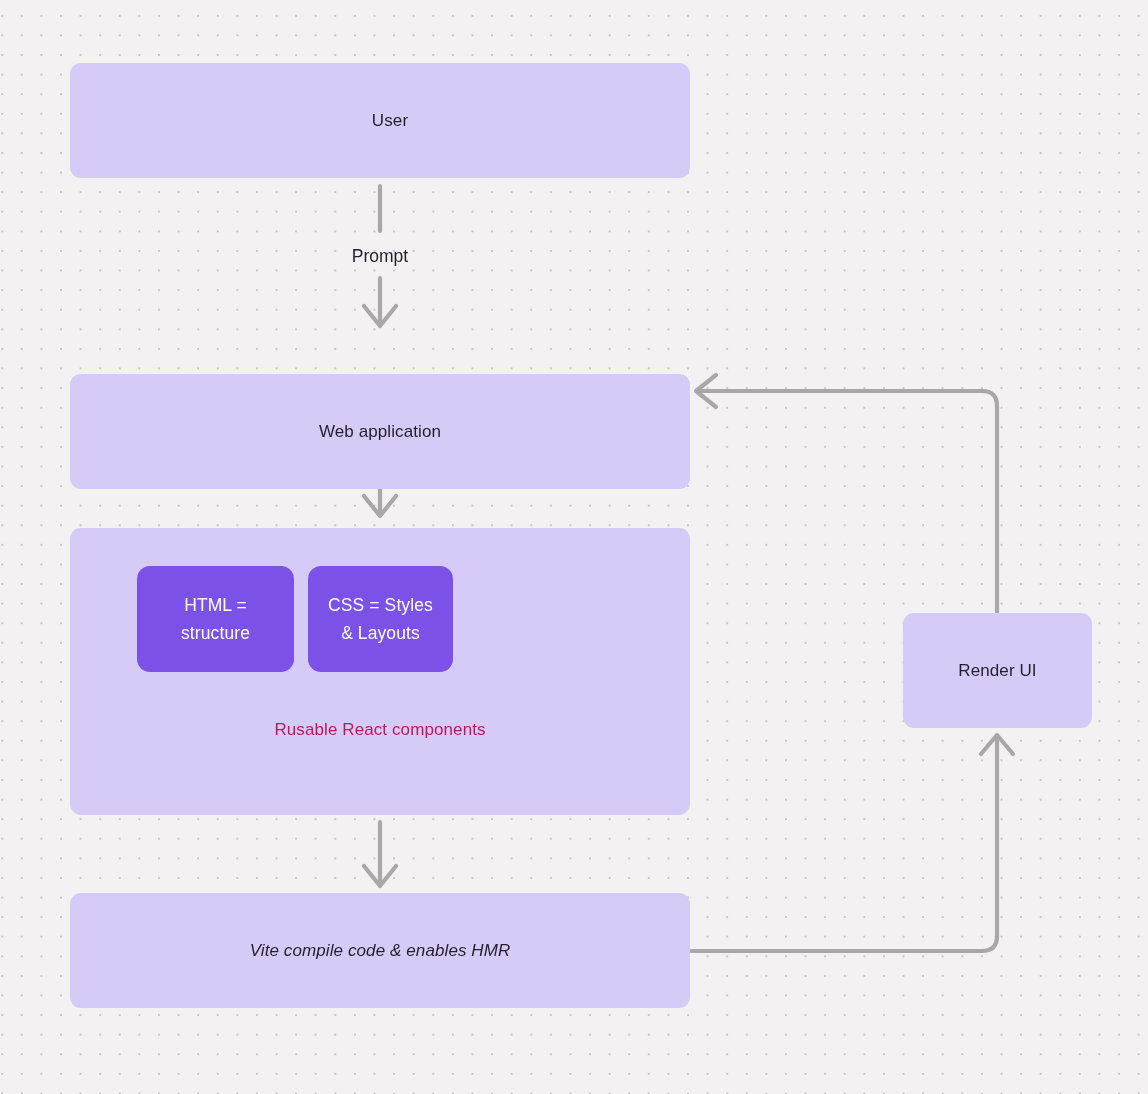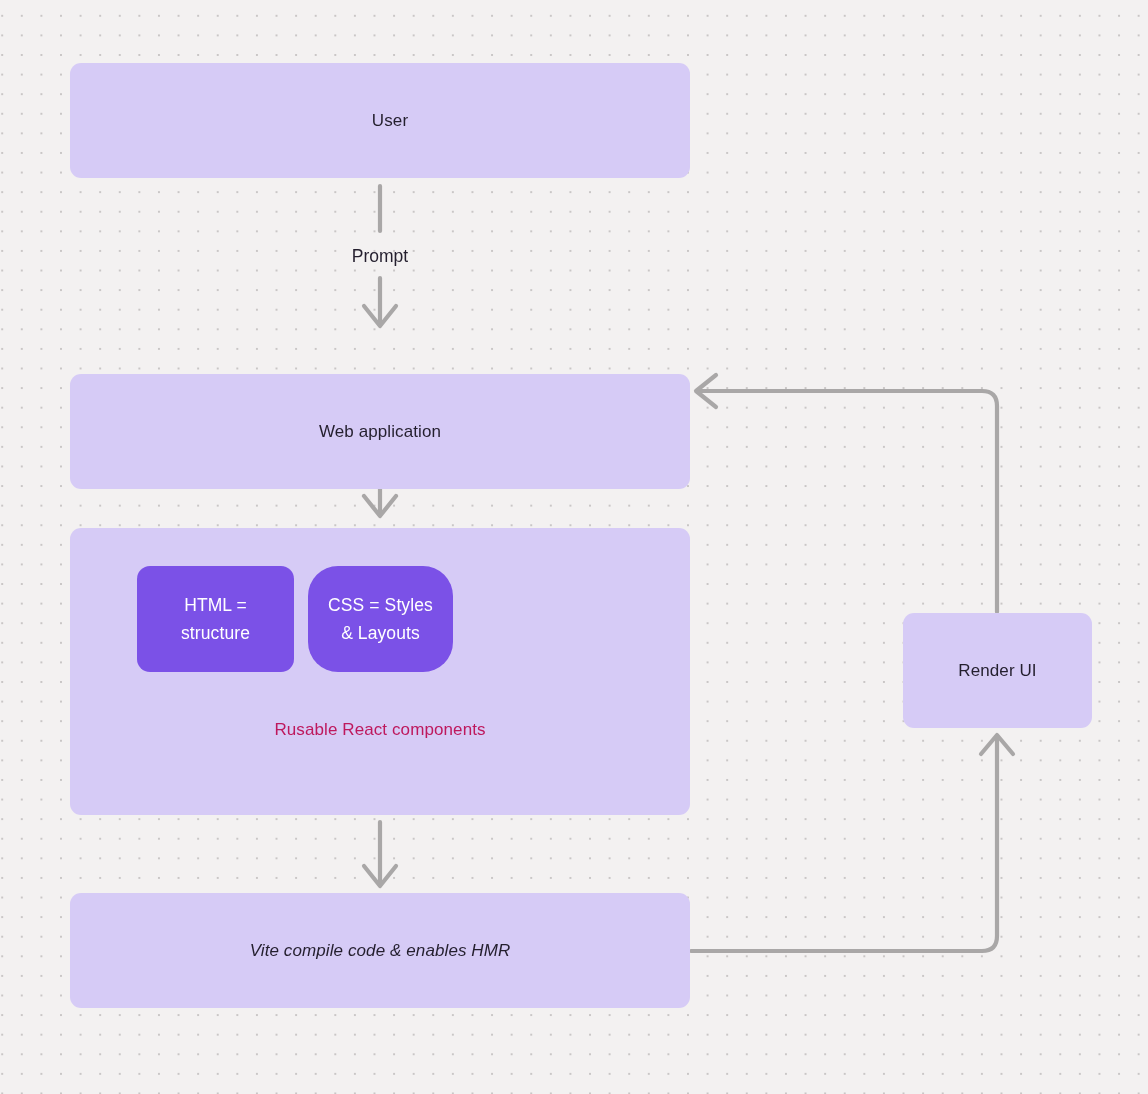--- a/index.html
+++ b/index.html
@@ -41,21 +41,21 @@
     line-height: 28px;
     white-space: pre-line;
   }
   #node-user            { left: 70px;  top: 63px;  width: 620px; height: 115px; padding-left: 20px; }
   #node-web-application { left: 70px;  top: 333px; width: 620px; height: 115px; margin-top: 41px; }
   #node-components      { left: 70px;  top: 528px; width: 620px; height: 287px; display: block; }
   #node-vite            { left: 70px;  top: 893px; width: 620px; height: 115px; font-style: italic; }
   #node-render-ui       { left: 903px; top: 613px; width: 189px; height: 115px; }
 
   #node-html       { left: 67px;  top: 38px; width: 157px; height: 106px; }
-  #node-css        { left: 238px; top: 38px; width: 145px; height: 106px; border-radius: 30px; }
+  #node-css        { left: 238px; top: 38px; width: 145px; height: 106px; }
   #node-javascript { left: 409px; top: 38px; width: 146px; height: 106px; }
 
   .group-caption {
     position: absolute;
     left: 0;
     top: 192px;
     width: 100%;
     text-align: center;
     color: #be185d;
     font-size: 17px;

